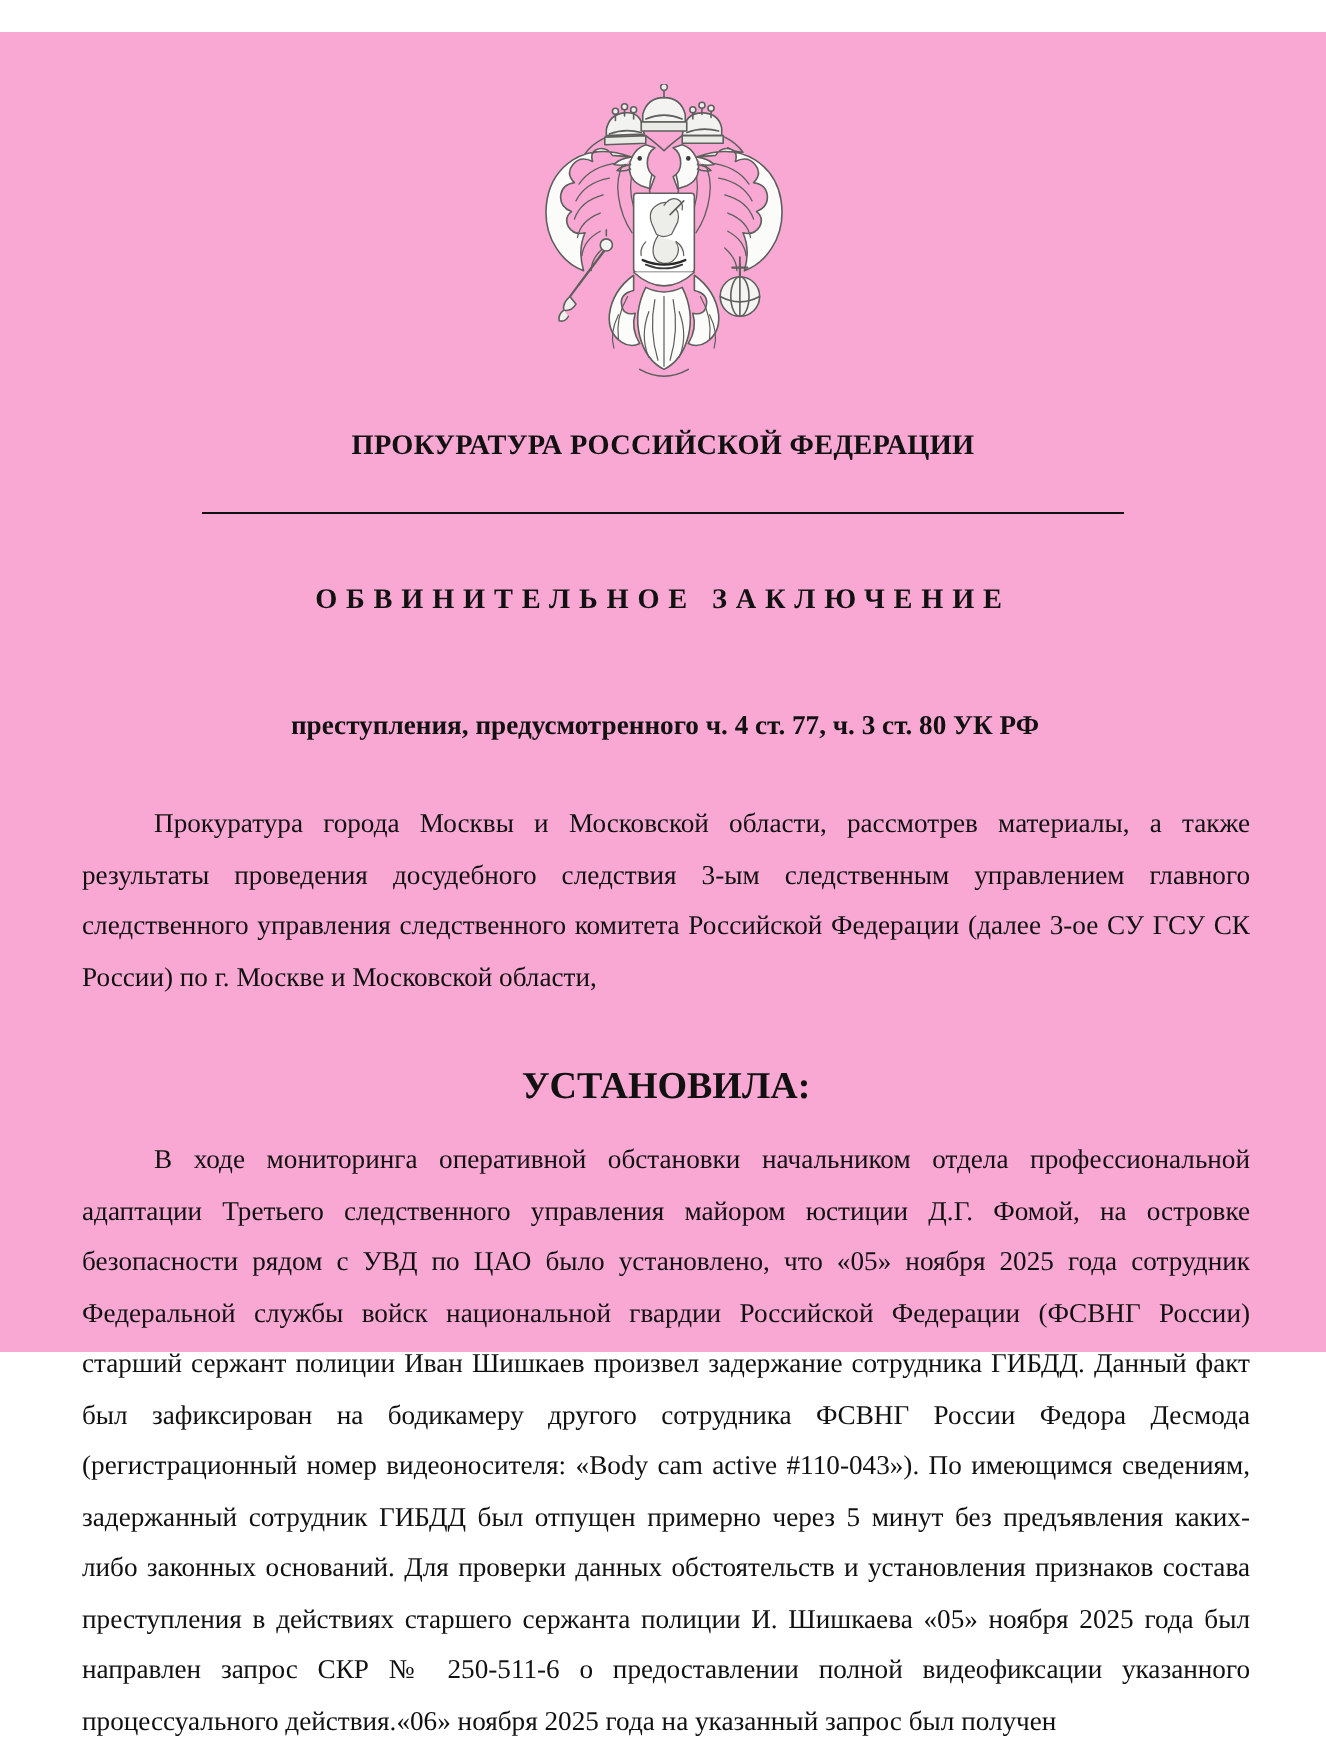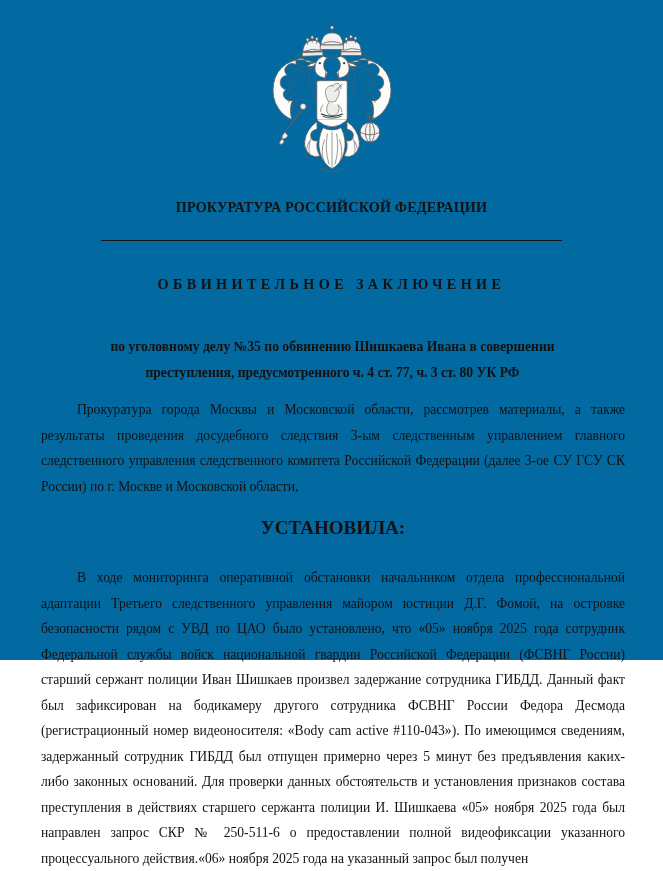--- a/index.html
+++ b/index.html
@@ -11,24 +11,24 @@
     width: 663px;
     height: 871px;
     position: relative;
     font-family: "Liberation Serif", "DejaVu Serif", serif;
     color: #111111;
     overflow: hidden;
   }
 
   .page {
     position: absolute;
-    left: 0; top: 0;
+    left: 0; top: 16px;
     width: 663px;
     height: 660px;
-    background: #0369a1;
+    background: #f9a8d4;
   }
 
   
   .emblem-wrap {
     position: absolute;
     left: 0;
     top: 26px;
     width: 663px;
     text-align: center;
     line-height: 0;
@@ -101,21 +101,20 @@
 
   
   .body-block {
     position: absolute;
     left: 41px;
     width: 584px;
     font-size: 13.6px;
     line-height: 25.5px;
     text-align: justify;
     text-justify: inter-word;
-    margin-top: 14px;
   }
   .body-1 { top: 383px; }
   .body-2 { top: 551px; }
   .body-block p {
     margin: 0;
     text-indent: 36px;
   }
 
   .section-head {
     position: absolute;
@@ -270,21 +269,20 @@
   <div class="org-title">
     <span>ПРОКУРАТУРА РОССИЙСКОЙ ФЕДЕРАЦИИ</span>
   </div>
 
   <div class="rule"></div>
 
   <div class="doc-title">ОБВИНИТЕЛЬНОЕ ЗАКЛЮЧЕНИЕ</div>
 
 
   <div class="subtitle">
-    <span>по уголовному делу №35 по обвинению Шишкаева Ивана в совершении</span>
     <span class="l2">преступления, предусмотренного ч. 4 ст. 77, ч. 3 ст. 80 УК РФ</span>
   </div>
 
   <div class="body-block body-1">
     <p>Прокуратура города Москвы и Московской области, рассмотрев материалы, а также результаты проведения досудебного следствия 3-ым следственным управлением главного следственного управления следственного комитета Российской Федерации (далее 3-ое СУ ГСУ СК России) по г. Москве и Московской области,</p>
   </div>
 
   <div class="section-head">УСТАНОВИЛА:</div>
 
   <div class="body-block body-2">

